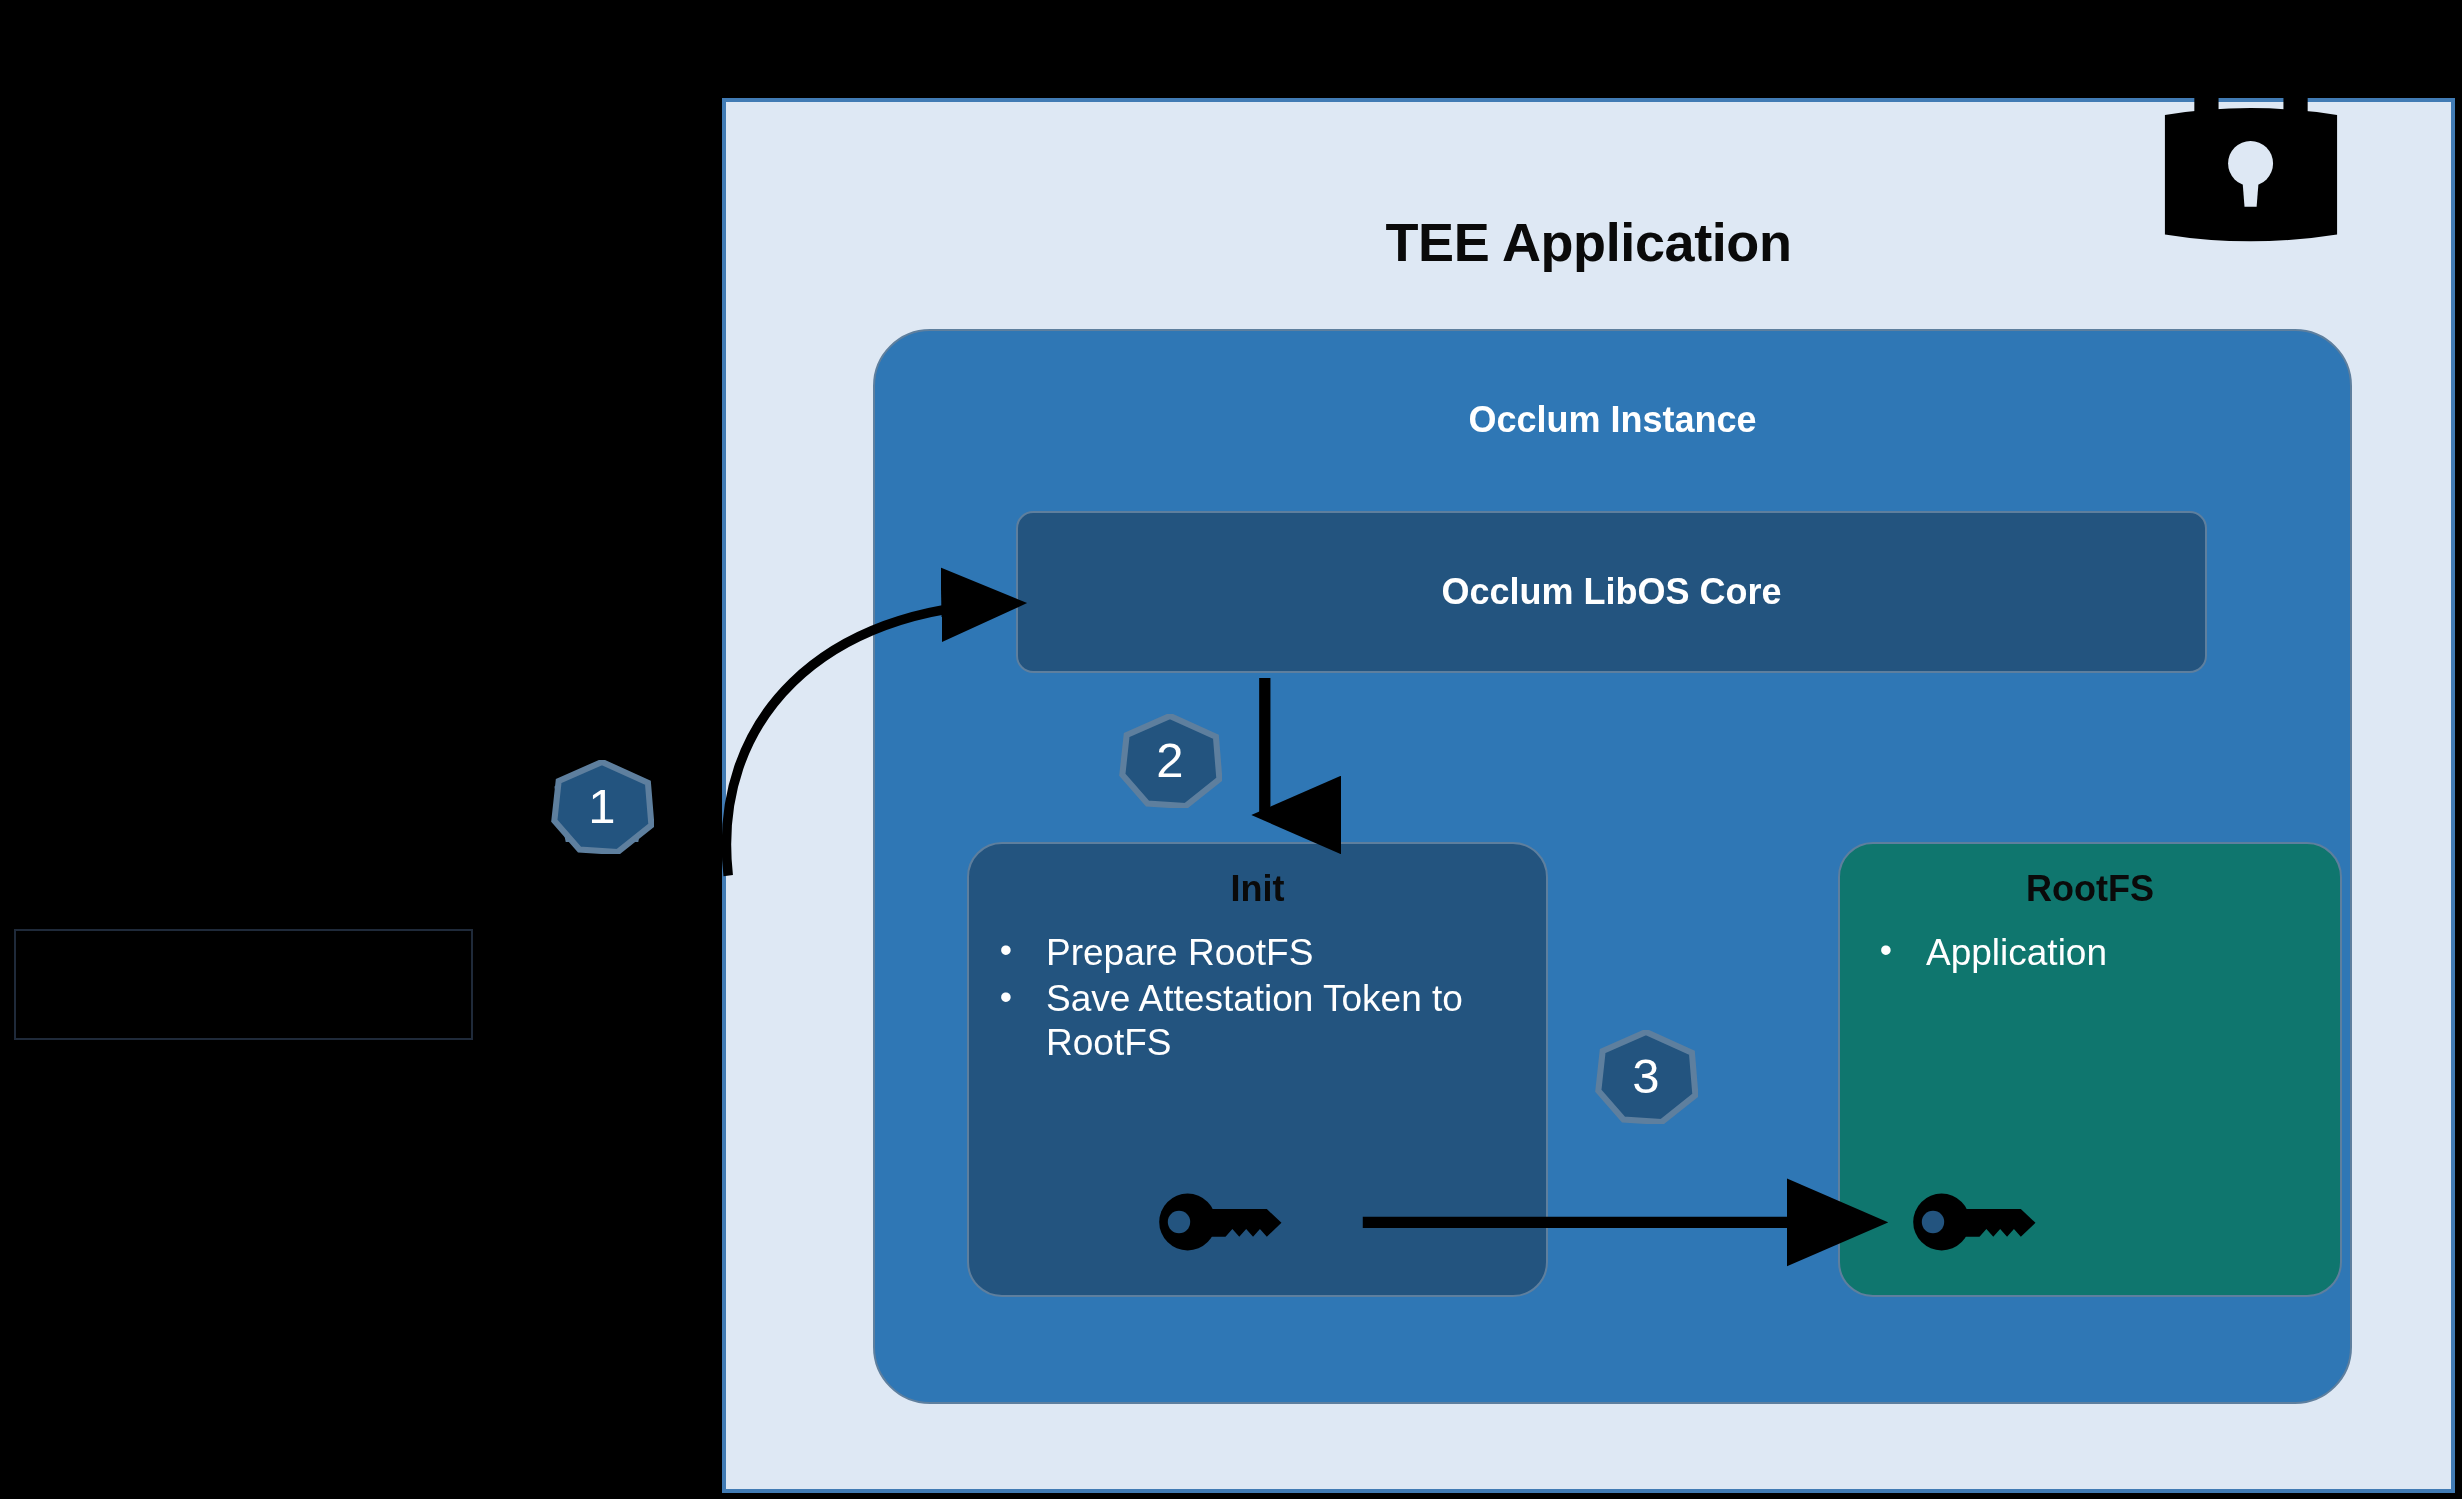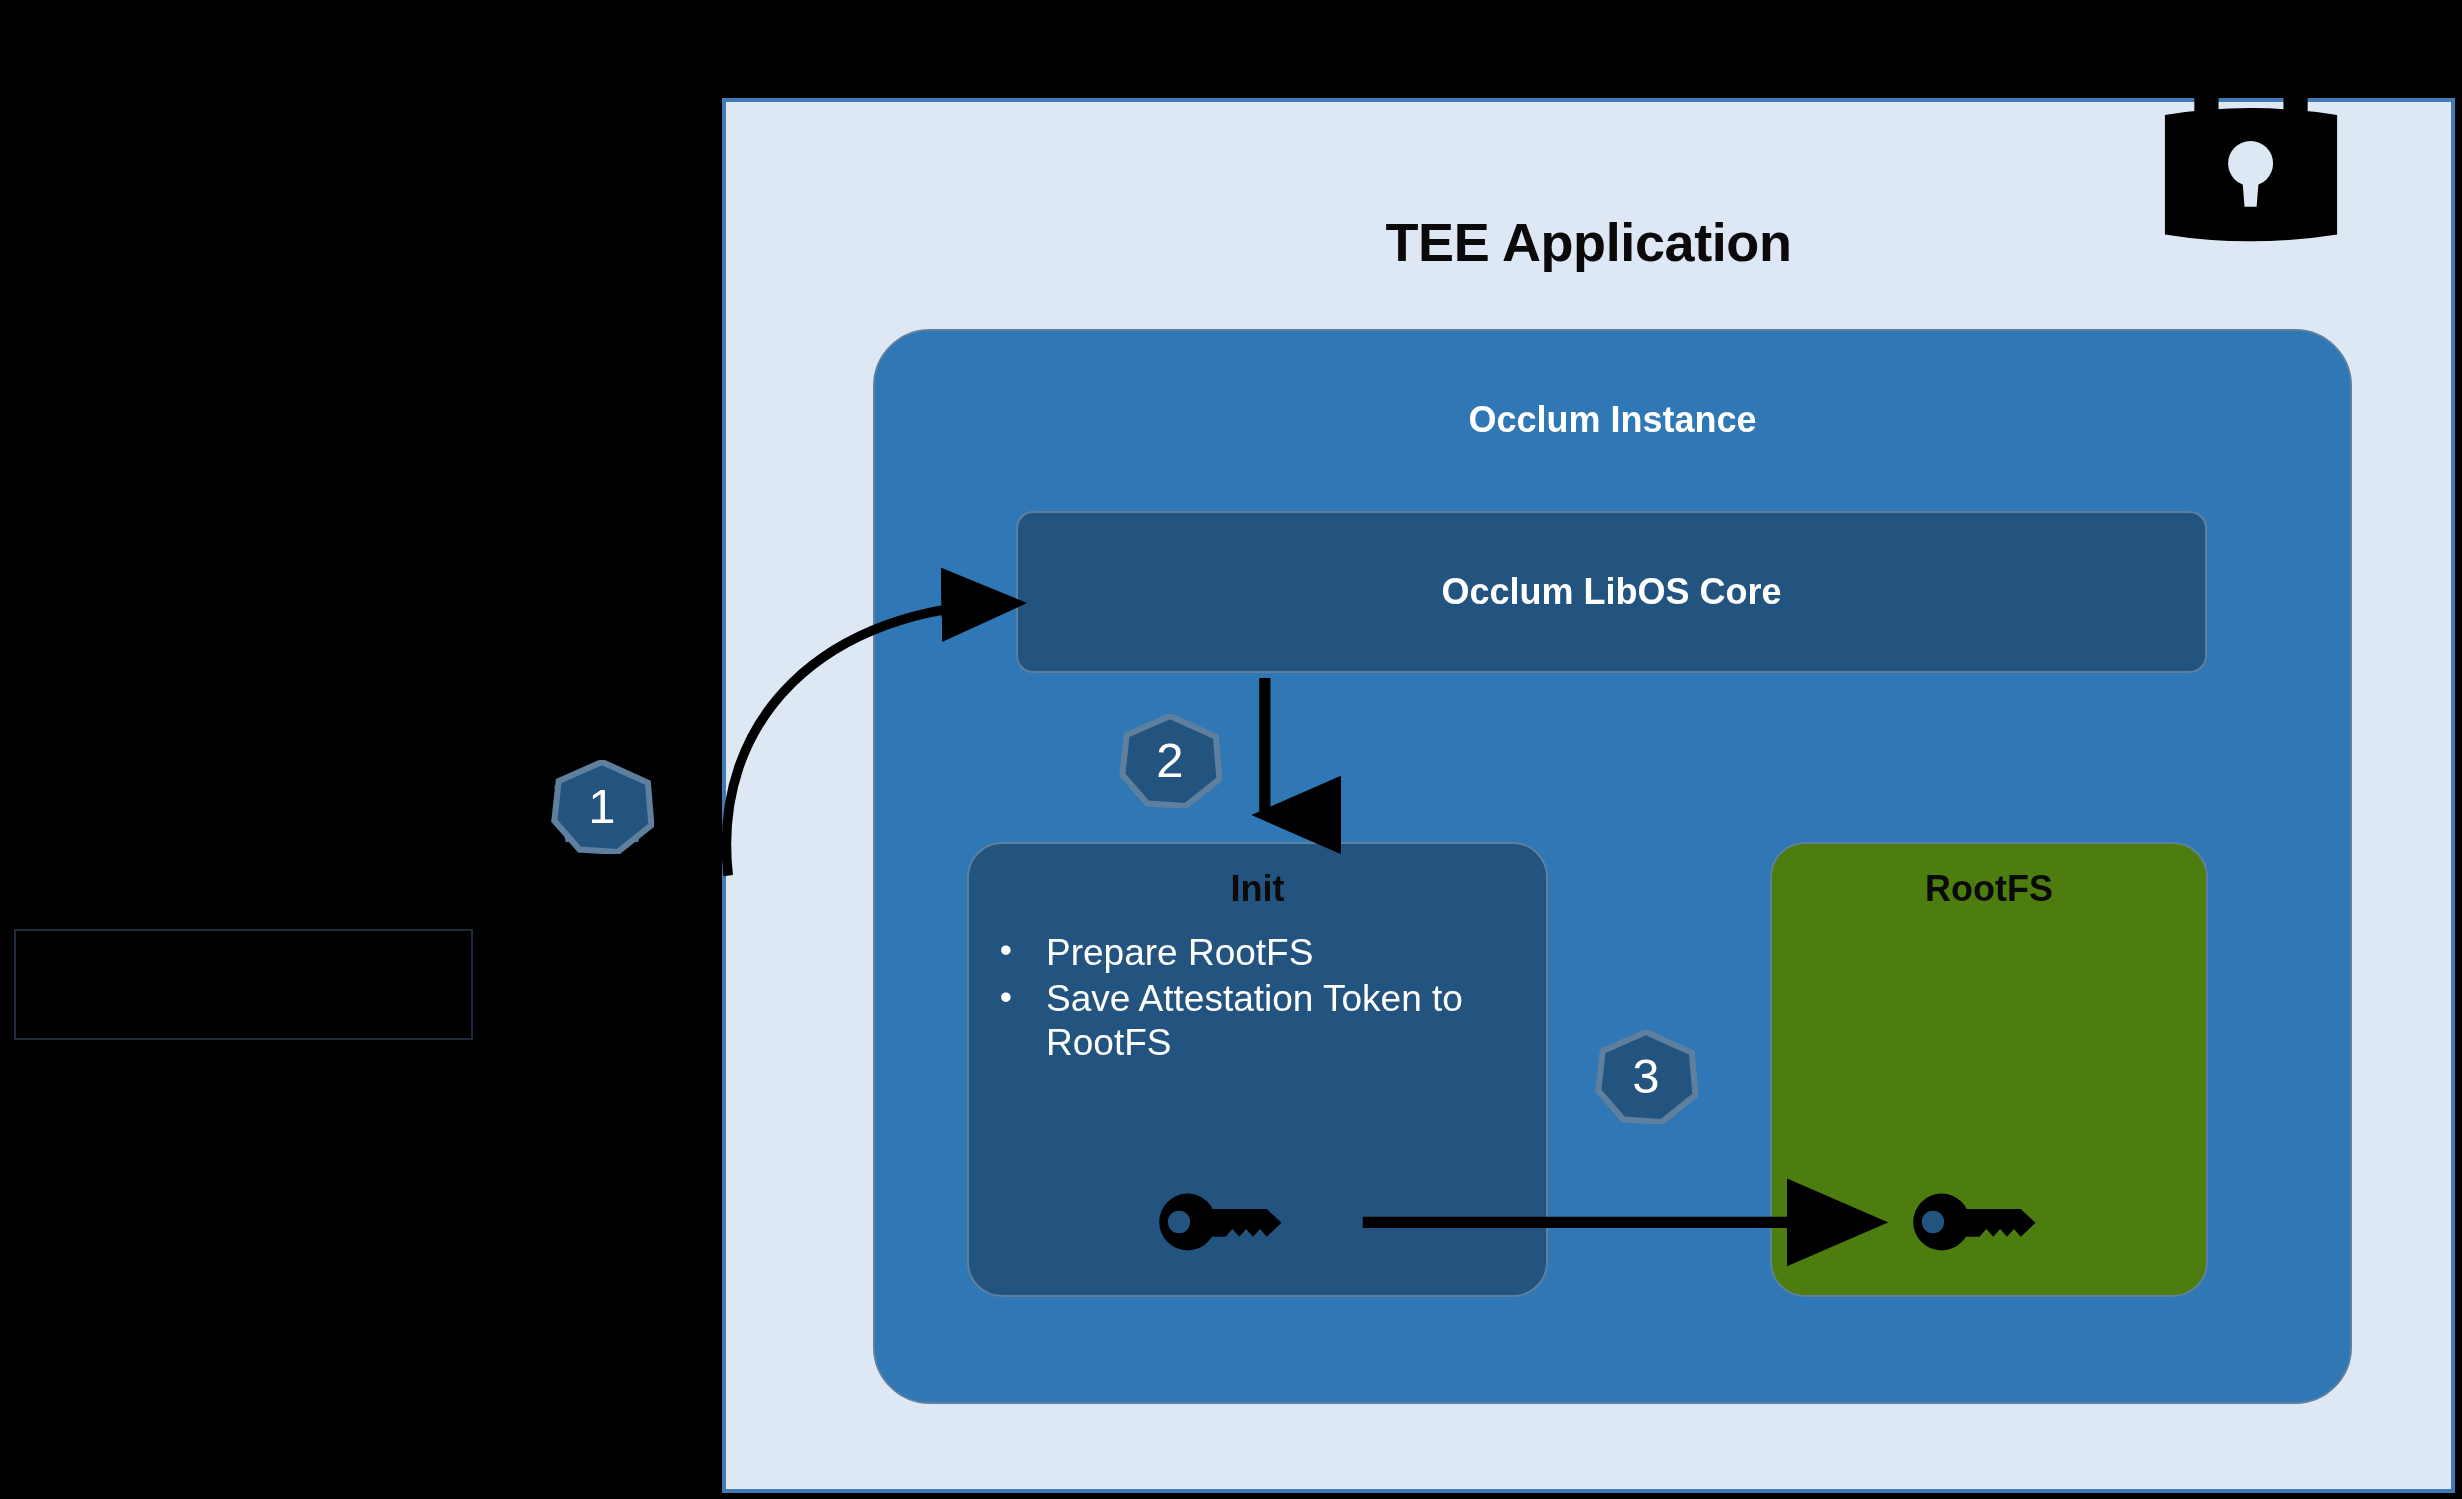--- a/index.html
+++ b/index.html
@@ -140,25 +140,25 @@
   .init-list {
     position: absolute;
     top: 87px;
     left: 22px;
     width: 538px;
   }
 
   
   .rootfs-box {
     position: absolute;
-    left: 1770px;
+    left: 1838px;
     top: 842px;
-    width: 438px;
+    width: 504px;
     height: 455px;
-    background: #4d7c0f;
+    background: #0f766e;
     border: 2.6px solid #5e7f9e;
     border-radius: 35px;
     box-sizing: border-box;
   }
   .rootfs-title {
     position: absolute;
     top: 24px;
     left: 0; width: 100%;
     text-align: center;
     font-size: 36px;
@@ -266,20 +266,25 @@
     <div class="init-list">
       <ul class="bullets">
         <li><span>Prepare RootFS</span></li>
         <li><span>Save Attestation Token to RootFS</span></li>
       </ul>
     </div>
   </div>
 
   <div class="rootfs-box">
     <div class="rootfs-title">RootFS</div>
+    <div class="rootfs-list">
+      <ul class="bullets">
+        <li><span>Application</span></li>
+      </ul>
+    </div>
   </div>
 
   <div class="key-icon" id="key-init">
     <svg width="139" height="62" viewBox="0 0 160 72" xmlns="http://www.w3.org/2000/svg">
       <circle cx="36" cy="36" r="33" fill="#000000"></circle>
       <circle cx="26" cy="36" r="13" fill="#23547f"></circle>
       <path d="M62 21 L128 21 L145 37 L128 53 L120 44 L112 53 L104 44 L96 53 L88 44 L80 53 L62 53 Z" fill="#000000"></path>
     </svg>
   </div>
 

